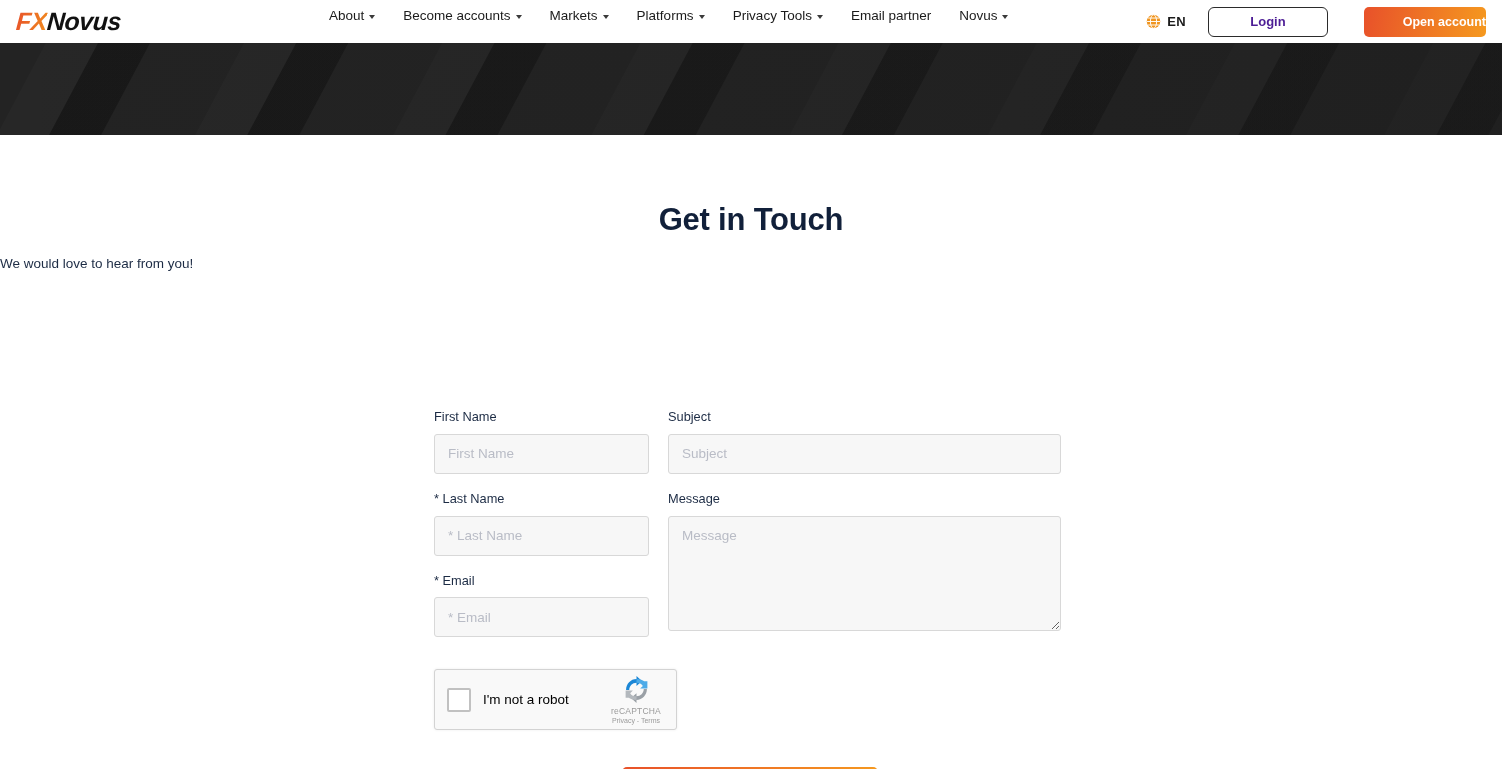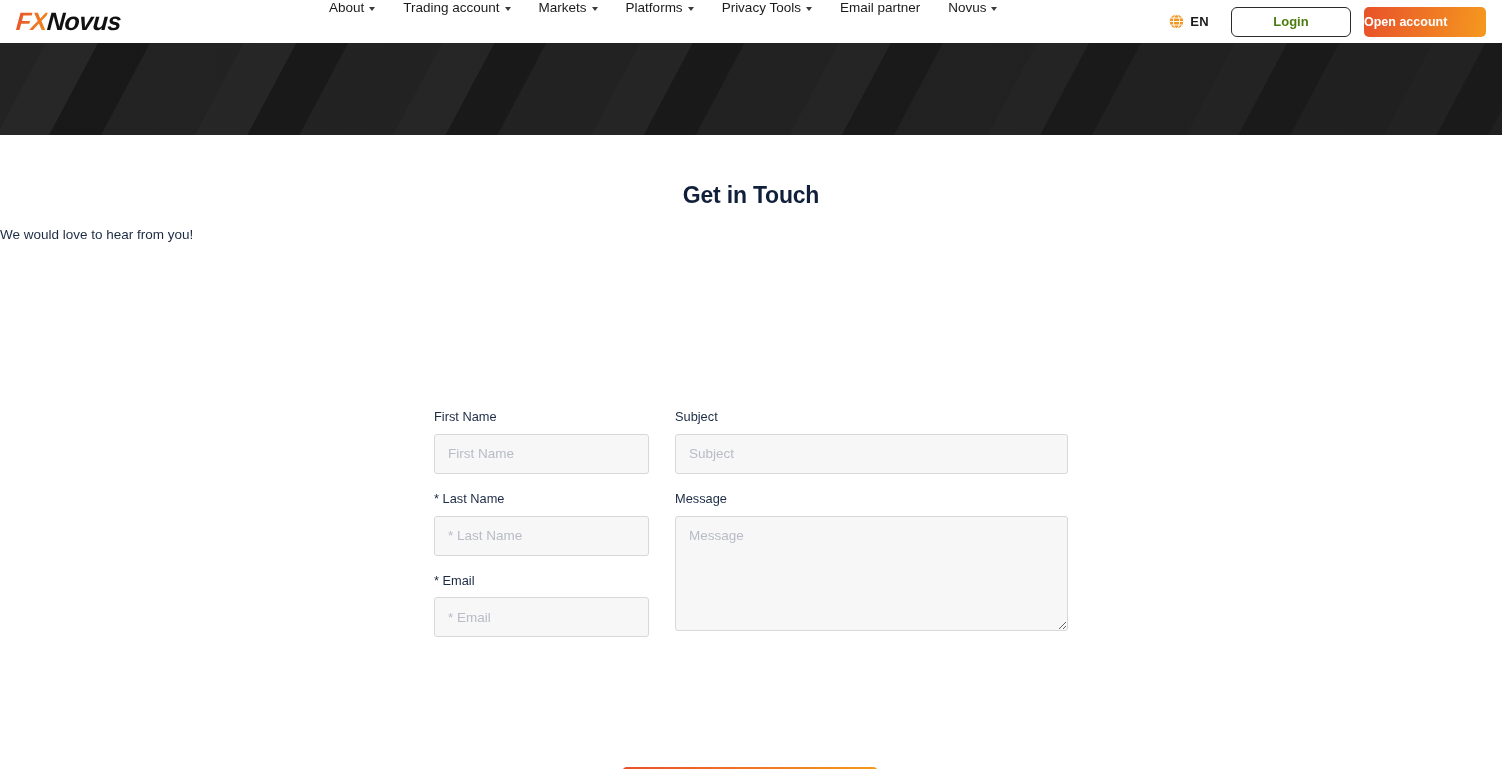--- a/index.html
+++ b/index.html
@@ -42,21 +42,21 @@
   .logo-novus {
     color: #111111;
     transform: skewX(-4deg);
   }
 
   .nav {
     position: absolute;
     left: 329px; top: 0;
     height: 31px;
     display: flex;
-    align-items: flex-start;
+    align-items: center;
     gap: 0px;
   }
   .nav-item {
     display: flex;
     align-items: center;
     gap: 5px;
     font-size: 13.5px;
     color: #1b1b1b;
     padding: 0 0;
     margin-right: 28px;
@@ -95,40 +95,40 @@
     font-size: 13px;
     font-weight: bold;
     color: #1b1b1b;
     letter-spacing: 0.3px;
   }
   .btn-login {
     width: 120px; height: 30px;
     border: 1px solid #2b2b2b;
     border-radius: 6px;
     background: #ffffff;
-    color: #4d7c0f;
+    color: #4c1d95;
     font-size: 13px;
     font-weight: 600;
     display: flex;
     align-items: center;
     justify-content: center;
     cursor: pointer;
-    margin-right: 13px;
+    margin-right: 36px;
   }
   .btn-open {
     width: 122px; height: 30px;
     border: none;
     border-radius: 5px;
     background: linear-gradient(100deg, #e8512a 0%, #f5991f 100%);
     color: #ffffff;
     font-size: 12.5px;
     font-weight: bold;
     display: flex;
     align-items: center;
-    justify-content: flex-start;
+    justify-content: flex-end;
     cursor: pointer;
     margin-right: 16px;
   }
 
   
   .banner {
     position: relative;
     height: 92px;
     background: #232323;
     overflow: hidden;
@@ -156,44 +156,44 @@
   }
 
   
   .main {
     position: relative;
     height: 634px;
     background: #ffffff;
   }
   .page-title {
     text-align: center;
-    font-size: 23px;
+    font-size: 31px;
     font-weight: bold;
     color: #11203a;
     margin: 0;
-    padding-top: 47px;
+    padding-top: 67px;
     letter-spacing: -0.2px;
   }
   .page-sub {
     text-align: left;
     font-size: 13.5px;
     color: #1c2b44;
     margin: 0;
     padding-top: 18px;
   }
 
   .form-wrap {
     position: absolute;
     left: 434px;
     top: 276px;
     width: 634px;
   }
   .form-grid {
     display: flex;
-    gap: 26px;
+    gap: 19px;
   }
   .col-left { width: 215px; }
   .col-right { width: 393px; }
 
   .field { margin-bottom: 19px; }
   .field-label {
     display: block;
     font-size: 12.8px;
     color: #1c2b44;
     margin-bottom: 10px;
@@ -302,21 +302,21 @@
     <span class="logo-fx">FX</span>
       <span class="logo-novus">Novus</span>
   </div>
 
   <nav class="nav">
     <div class="nav-item">
       <span>About</span>
       <span class="caret"></span>
     </div>
     <div class="nav-item">
-      <span>Trading account</span>
+      <span>Become accounts</span>
       <span class="caret"></span>
     </div>
     <div class="nav-item">
       <span>Markets</span>
       <span class="caret"></span>
     </div>
     <div class="nav-item">
       <span>Platforms</span>
       <span class="caret"></span>
     </div>
@@ -390,16 +390,30 @@
         </div>
         <div class="field">
           <label class="field-label">Message</label>
           <textarea class="textarea" placeholder="Message" style=""></textarea>
         </div>
       </div>
 
     </div>
   </div>
 
+  <div class="recaptcha">
+    <div class="rc-box"></div>
+    <div class="rc-label">I'm not a robot</div>
+    <div class="rc-brand">
+      <svg class="rc-logo" width="29" height="29" viewBox="0 0 64 64">
+        <path d="M32 9 L32 2 L44 13 L32 24 L32 17 C23 17 16 24 16 33 L9 33 C9 20 19 9 32 9 Z" fill="#1c87d6"></path>
+        <path d="M49 14 L56 14 L56 30 L40 30 L46 24 C43 19 38 17 32 17 L32 9 C40 9 46 12 49 14 Z" fill="#4dabe8"></path>
+        <path d="M32 55 L32 62 L20 51 L32 40 L32 47 C41 47 48 40 48 31 L55 31 C55 44 45 55 32 55 Z" fill="#9aa0a6"></path>
+        <path d="M15 50 L8 50 L8 34 L24 34 L18 40 C21 45 26 47 32 47 L32 55 C24 55 18 52 15 50 Z" fill="#b3b8bd"></path>
+      </svg>
+      <div class="rc-name">reCAPTCHA</div>
+      <div class="rc-links">Privacy - Terms</div>
+    </div>
+  </div>
 
   <button class="btn-send">Send</button>
 
 </div>
 
 </body></html>

